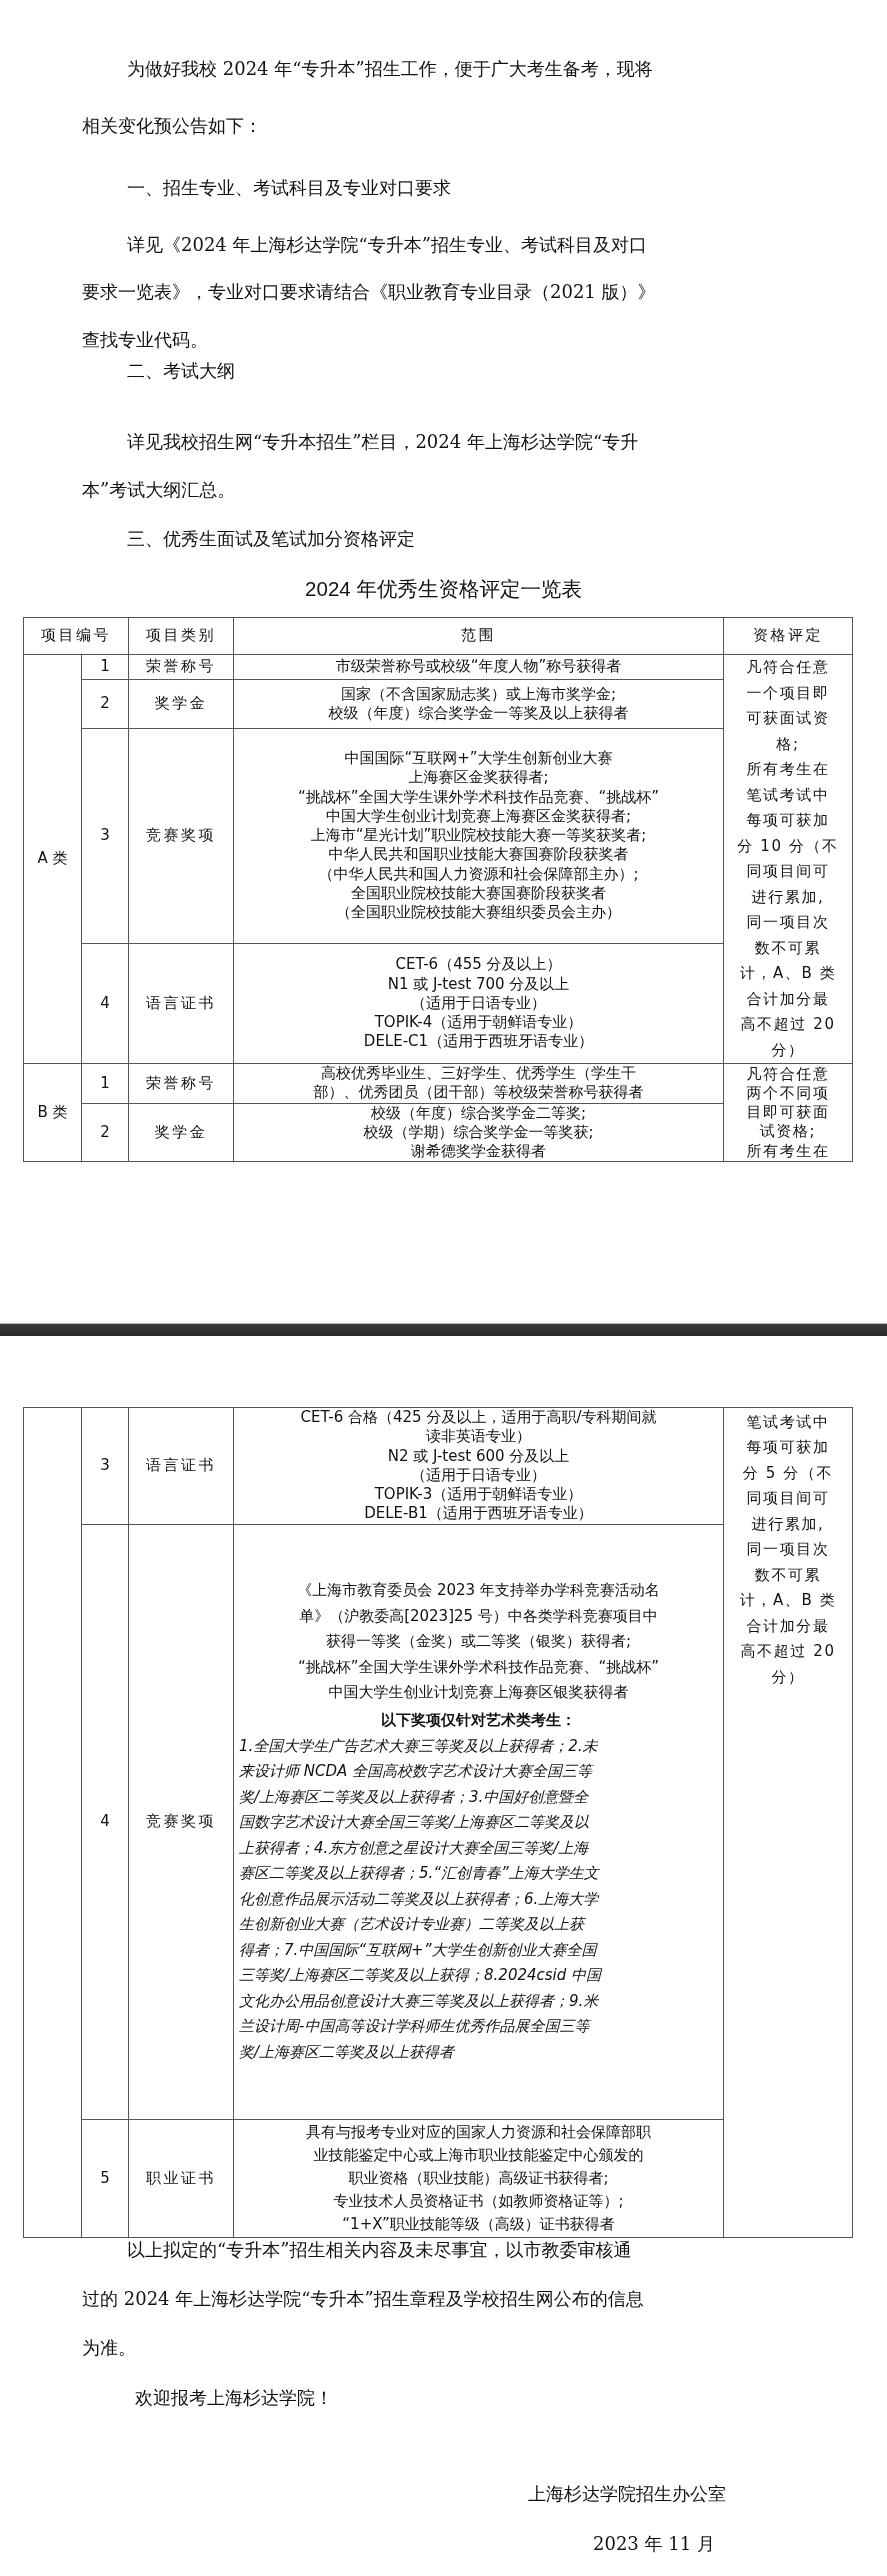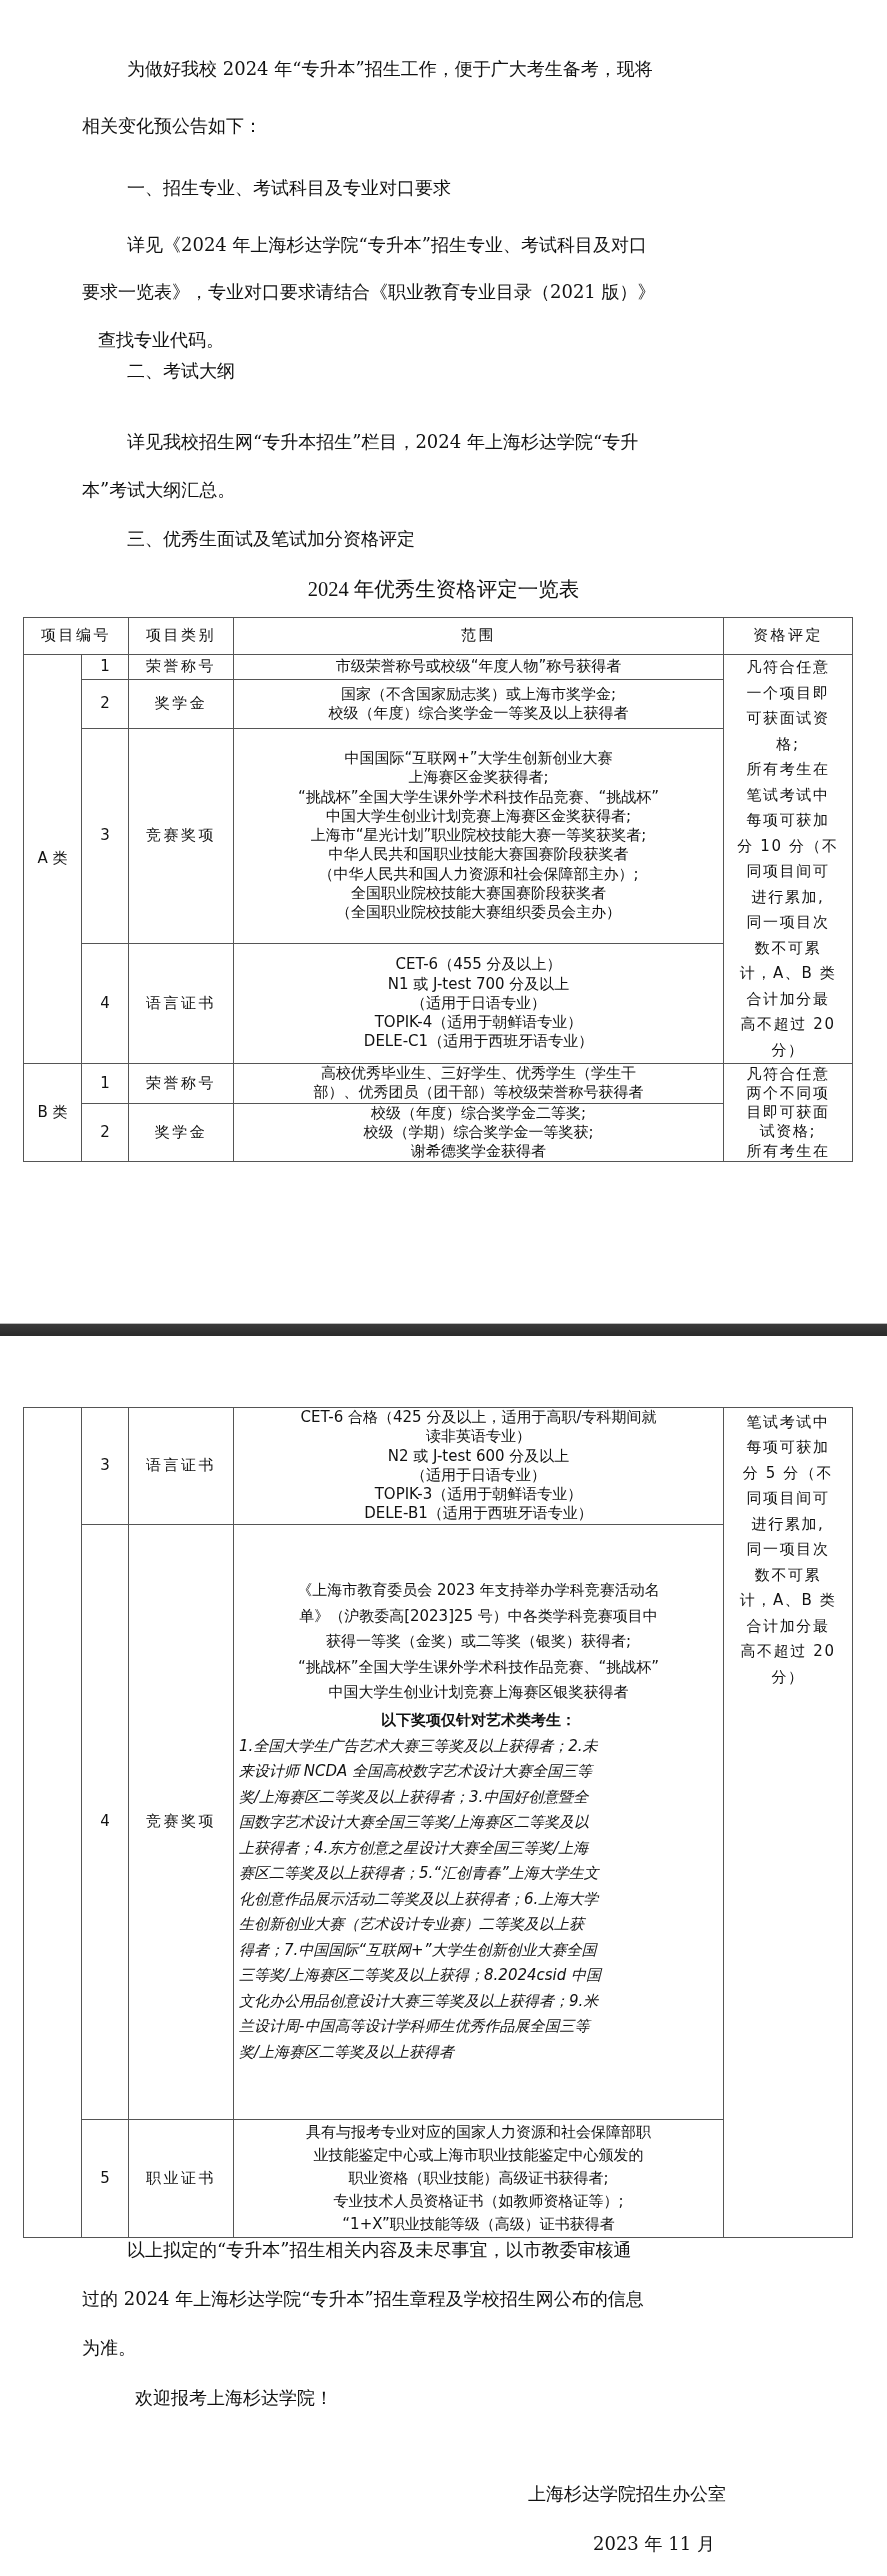--- a/index.html
+++ b/index.html
@@ -1,21 +1,21 @@
 <!DOCTYPE html>
 <html style="font-size:13px"><head>
 <meta charset="utf-8">
 <style>
   html, body { margin:0; padding:0; background:#ffffff; }
   body { width:887px; height:2576px; position:relative; overflow:hidden;
          font-family:"DejaVu Sans","Liberation Sans",sans-serif; color:#111; }
   .p { position:absolute; font-size:18px; line-height:25px; white-space:nowrap; color:#111;
        font-family:"DejaVu Serif","Liberation Serif",serif; }
   .title { position:absolute; left:0; width:887px; text-align:center; font-size:20.5px;
-           font-family:Liberation Serif, serif; }
+           font-family:Liberation Sans, sans-serif; }
   .separator { position:absolute; left:0; top:1323px; width:887px; height:12.3px;
                background:linear-gradient(#3a3a3a,#2a2a2a); border-top:0.8px solid #bbb; }
   table.grid { position:absolute; left:23px; border-collapse:collapse; table-layout:fixed;
                font-family:"DejaVu Sans","Liberation Sans",sans-serif; font-size:15px; color:#111; }
   table.grid td, table.grid th { border:1.2px solid #555; text-align:center; vertical-align:middle;
                padding:0 5px; line-height:19.3px; font-weight:normal; }
   table.grid th { letter-spacing:2.5px; }
   .cat { letter-spacing:2.5px; }
   .scope-line { display:block; white-space:nowrap; }
   .scope-left { text-align:left !important; }
@@ -26,21 +26,21 @@
 </style>
 </head>
 <body>
 
 <div class="p" style="left:127px; top:56px;">为做好我校 2024 年“专升本”招生工作，便于广大考生备考，现将</div>
 <div class="p" style="left:82px; top:113px;">相关变化预公告如下：</div>
 
 <div class="p" style="left:127px; top:175px;">一、招生专业、考试科目及专业对口要求</div>
 <div class="p" style="left:127px; top:232px;">详见《2024 年上海杉达学院“专升本”招生专业、考试科目及对口</div>
 <div class="p" style="left:82px; top:279px;">要求一览表》，专业对口要求请结合《职业教育专业目录（2021 版）》</div>
-<div class="p" style="left:98px; top:327px;">查找专业代码。</div>
+<div class="p" style="left:82px; top:327px;">查找专业代码。</div>
 
 <div class="p" style="left:127px; top:358px;">二、考试大纲</div>
 <div class="p" style="left:127px; top:429px;">详见我校招生网“专升本招生”栏目，2024 年上海杉达学院“专升</div>
 <div class="p" style="left:82px; top:477px;">本”考试大纲汇总。</div>
 
 <div class="p" style="left:127px; top:526px;">三、优秀生面试及笔试加分资格评定</div>
 
 <div class="title" style="top:575px;">2024 年优秀生资格评定一览表</div>
 
 <table class="grid" style="top:617px; width:828px;">

